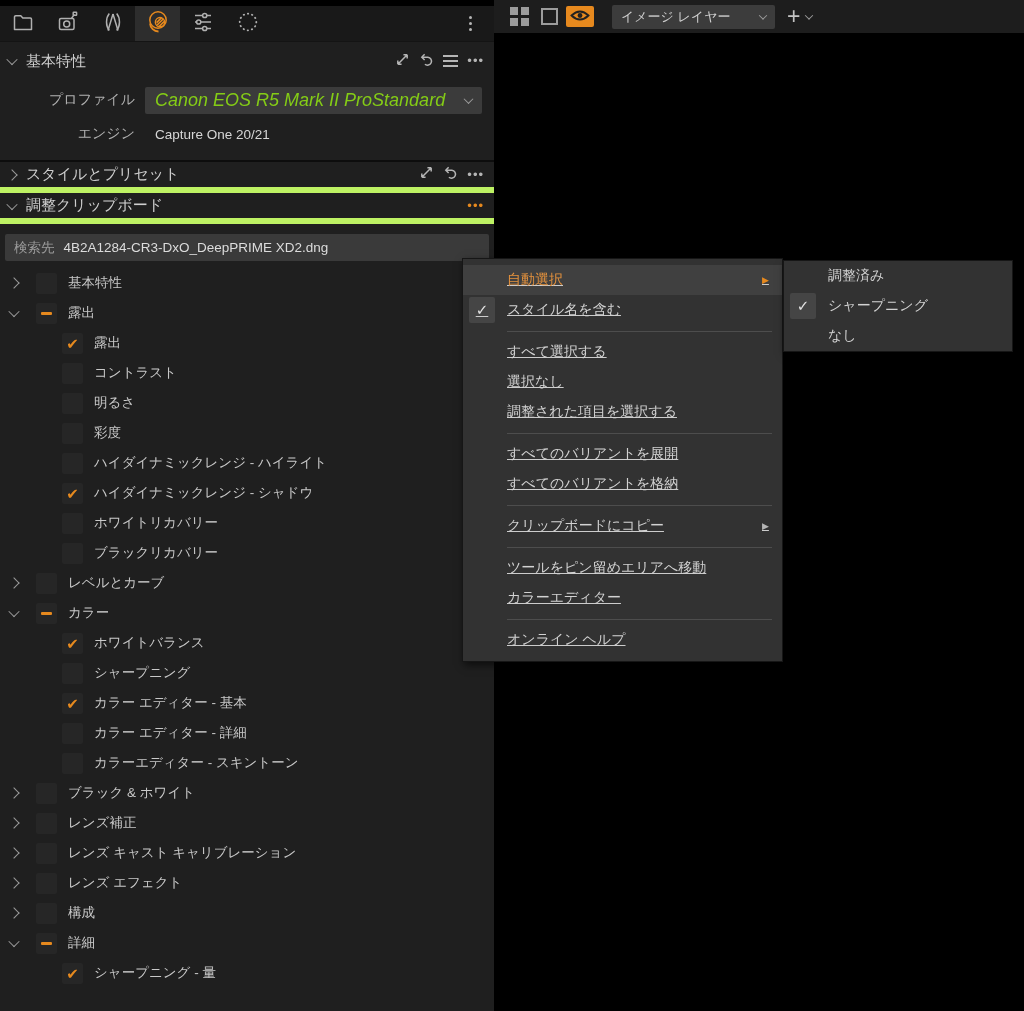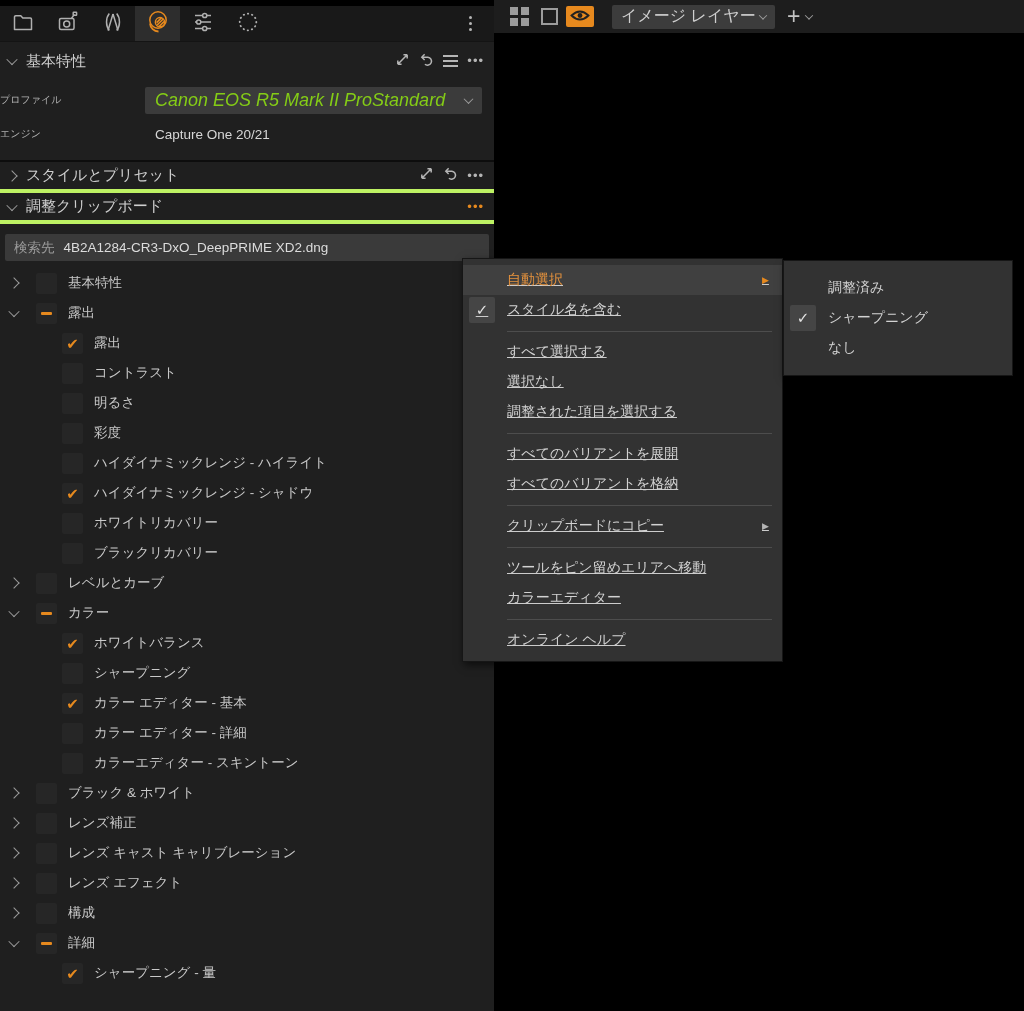--- a/index.html
+++ b/index.html
@@ -32,28 +32,28 @@
 
   .chev { display:inline-block; width:8px; height:8px; border-right:1.6px solid #9a9a9a;
     border-bottom:1.6px solid #9a9a9a; cursor:pointer; flex:none; }
   .chev.down { transform:rotate(45deg) translate(-1px,-1px); }
   .chev.right { transform:rotate(-45deg); }
 
   .base-header { height:38px; }
   .base-body { padding-bottom:12px; border-bottom:2px solid #0d0d0d; }
   .frow { display:flex; align-items:center; height:28px; margin-top:6px; }
   .frow:first-child { margin-top:13px; }
-  .frow .flabel { width:135px; text-align:left; font-size:10px; color:#b0b0b0; flex:none; }
+  .frow .flabel { width:135px; text-align:right; font-size:14px; color:#b0b0b0; flex:none; }
   .select { margin-left:10px; width:337px; height:27px; background:#3b3b3b; border-radius:2px;
     display:flex; align-items:center; padding:0 10px; cursor:pointer; }
   .select .val { font-size:18px; color:#84cc16;font-style:italic; }
   .select .chev { margin-left:auto; width:7px; height:7px; }
   .static-val { margin-left:10px; font-size:13.5px; color:#d6d6d6; padding-left:10px; }
 
-  .slim-header { height:31px; border-bottom:4px solid #bef264; }
+  .slim-header { height:31px; border-bottom:6px solid #bef264; }
 
   .source-bar { margin:10px 5px 7px 5px; height:27px; background:#3a3a3a; border-radius:2px;
     display:flex; align-items:center; padding:0 9px; font-size:13.5px; }
   .source-bar .slabel { color:#9b9b9b; margin-right:9px; }
   .source-bar .sfile { color:#dcdcdc; white-space:nowrap; }
 
   
   .tree { }
   .tree-row { height:30px; display:flex; align-items:center; padding-left:10px; cursor:default; }
   .twisty-cell { width:26px; display:flex; justify-content:flex-start; align-items:center; flex:none; }
@@ -69,31 +69,31 @@
   .viewer { position:absolute; left:494px; top:0; width:530px; height:1011px; background:#000; }
   .viewer-toolbar { height:33px; background:#1d1d1d; display:flex; align-items:center; padding-left:10px; }
   .vt-icon { width:30px; display:flex; align-items:center; justify-content:center; cursor:pointer; flex:none; }
   .grid-i { display:grid; grid-template-columns:8px 8px; grid-gap:3px; }
   .grid-i i { width:8px; height:8px; background:#9c9c9c; }
   .square-i { width:17px; height:17px; border:2px solid #9c9c9c; }
   .eye-btn { width:28px; height:21px; background:#e6891e; border-radius:2px; display:flex;
     align-items:center; justify-content:center; cursor:pointer; margin-left:2px; flex:none; }
   .layer-select { margin-left:18px; width:163px; height:24px; background:#3c3c3c; border-radius:2px;
     display:flex; align-items:center; padding:0 9px; cursor:pointer; flex:none; }
-  .layer-select .val { font-size:16px; color:#cfcfcf; }
+  .layer-select .val { font-size:13px; color:#cfcfcf; }
   .layer-select .chev { margin-left:auto; width:6px; height:6px; }
   .add-btn { margin-left:12px; color:#c3c3c3; font-size:23px; font-weight:300; cursor:pointer;
     display:flex; align-items:center; line-height:1; }
   .add-btn .chev { width:6px; height:6px; margin-left:6px; }
 
   
   .menu { position:absolute; background:#323232; border:1px solid #161616;
     box-shadow:2px 3px 8px rgba(0,0,0,.6); z-index:10; padding:6px 0; }
   .main-menu { left:462px; top:258px; width:321px;text-decoration:underline; }
-  .sub-menu { left:783px; top:260px; width:230px; padding:12px 0; }
+  .sub-menu { left:783px; top:260px; width:230px; padding:0 0; }
   .menu-item { height:30px; display:flex; align-items:center; cursor:pointer; }
   .menu-item .mi-check { width:26px; height:26px; margin-left:6px; margin-right:12px;
     border-radius:2px; flex:none; display:flex; align-items:center; justify-content:center; }
   .menu-item .mi-check.on { background:#454545; color:#e2e2e2; font-size:15px; }
   .menu-item .mi-label { font-size:14px; color:#d2d2d2; flex:1; white-space:nowrap; }
   .menu-item .mi-arrow { width:20px; font-size:9px; color:#b5b5b5; flex:none; visibility:hidden; }
   .menu-item .mi-arrow.show { visibility:visible; }
   .menu-item.hl { background:#404040; }
   .menu-item.hl .mi-label { color:#e6923c; }
   .menu-item.hl .mi-arrow { color:#e6891e; }

